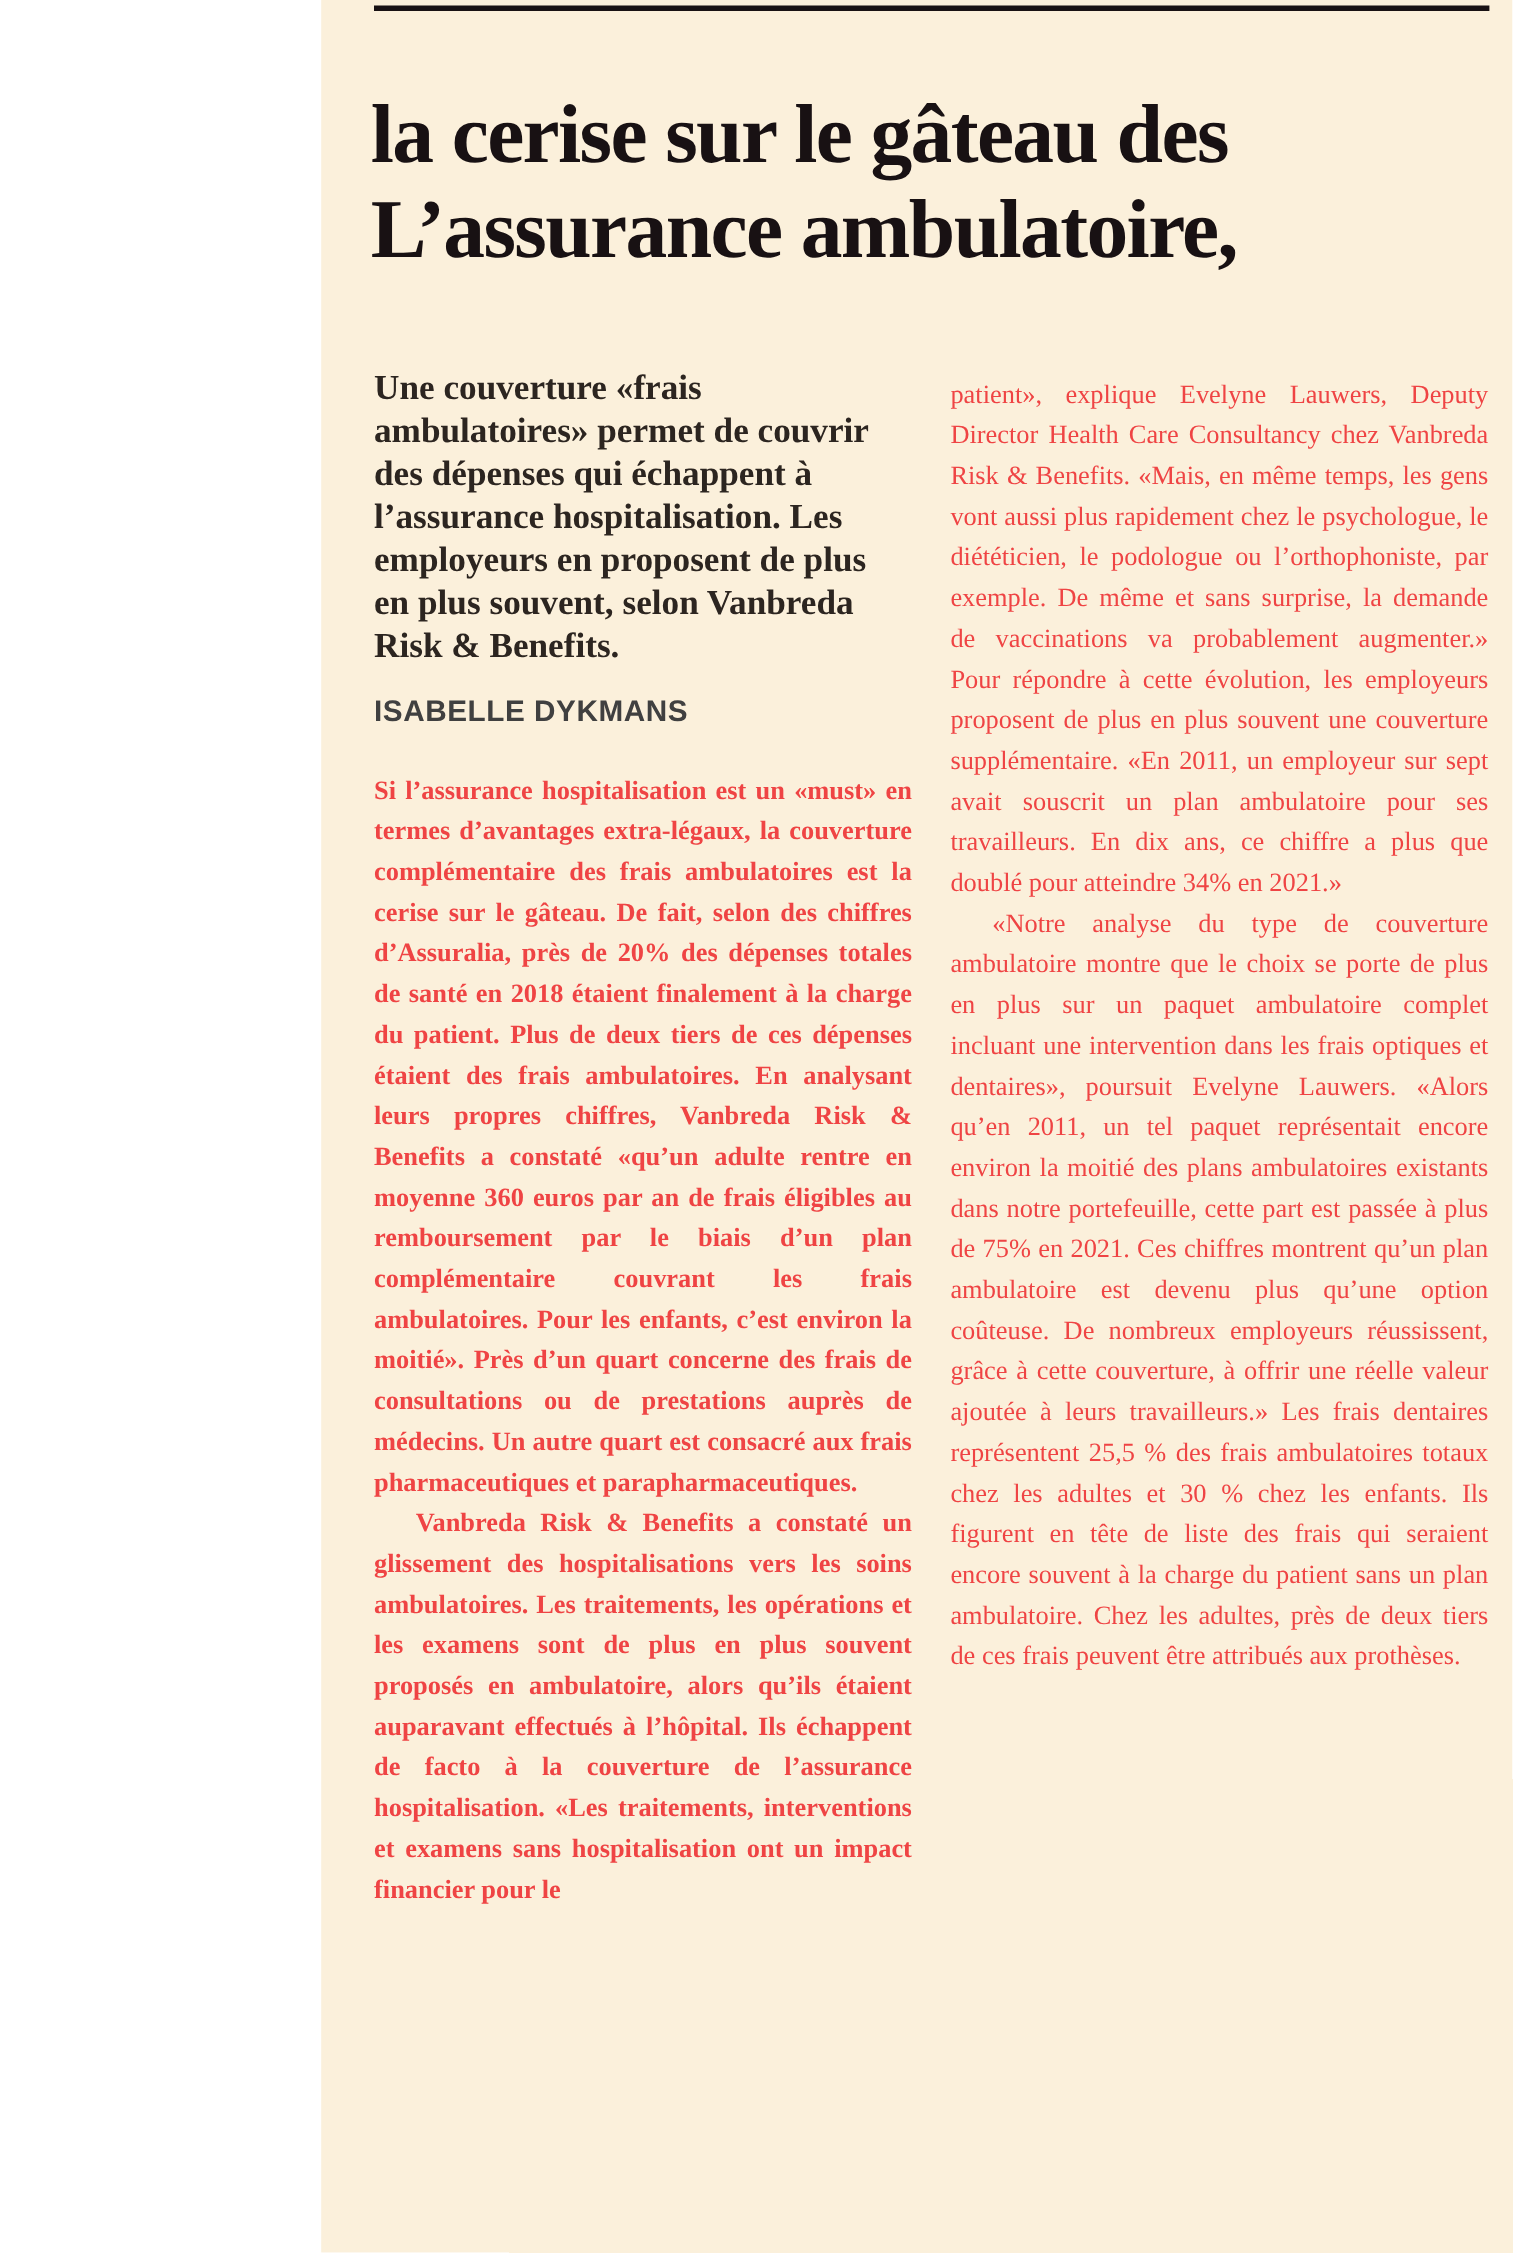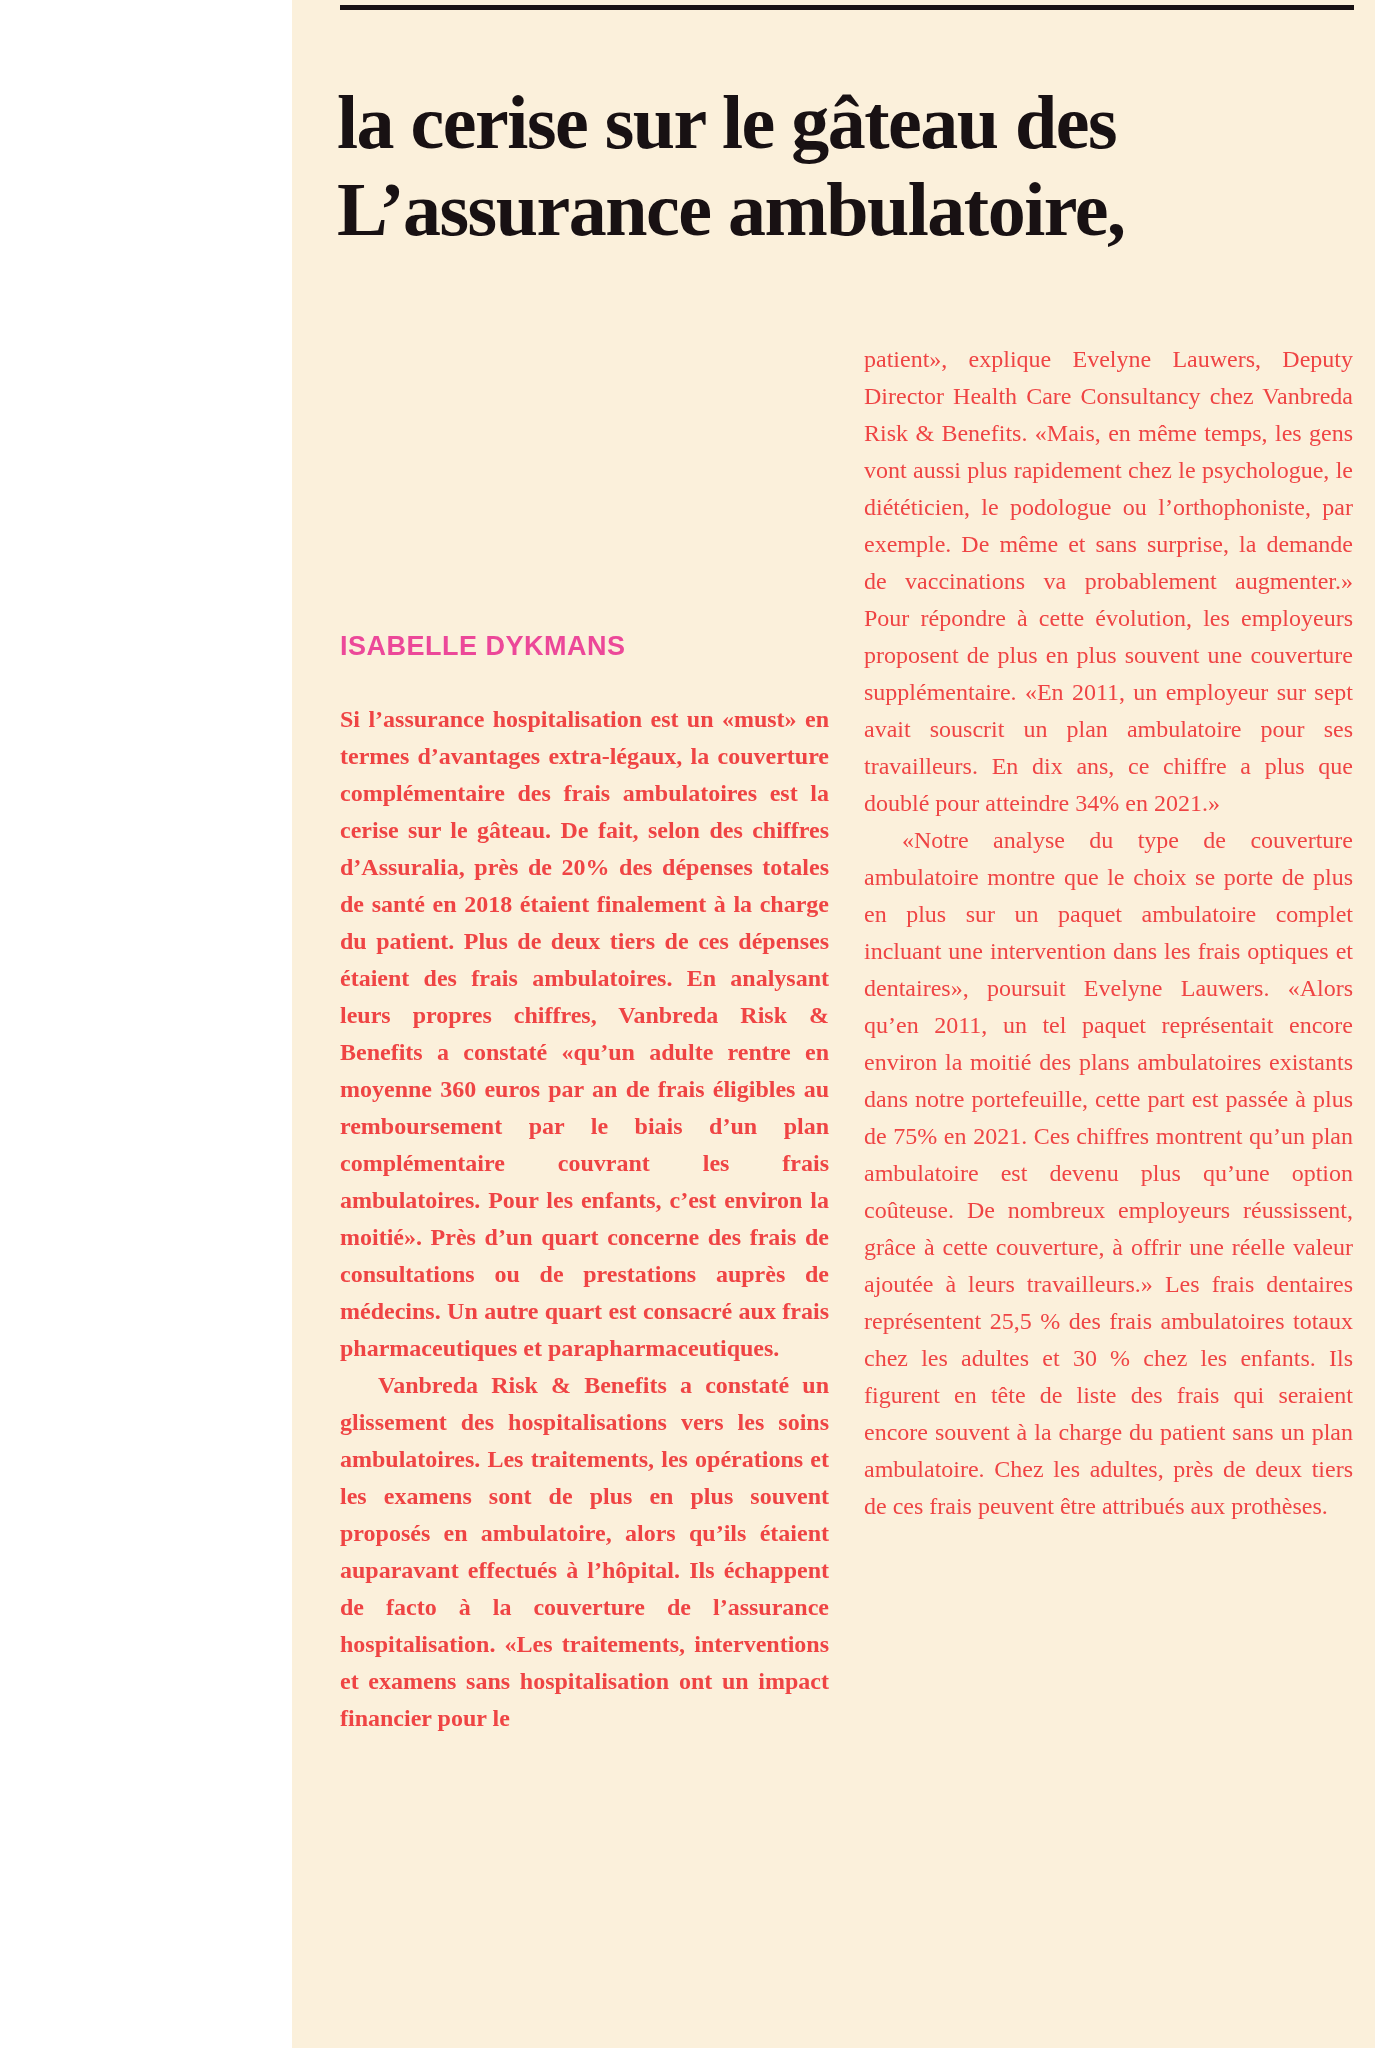--- a/index.html
+++ b/index.html
@@ -44,21 +44,21 @@
     color: #2C2520;
     text-align: left;
   }
   .byline {
     position: absolute;
     left: 340px; top: 631px;
     font-family: "Liberation Sans", sans-serif;
     font-size: 27px;
     font-weight: 700;
     letter-spacing: 0.5px;
-    color: #ec4899;
+    color: #404040;
   }
   .col {
     position: absolute;
     width: 489px;
     font-size: 24px;
     line-height: 37px;
     color: #ef4444;
     text-align: justify;
     hyphens: auto;
     -webkit-hyphens: auto;
@@ -73,20 +73,21 @@
 
 <div class="page">
   <div class="panel"></div>
   <div class="rule-top"></div>
 
   <h1 class="headline">
     <div class="hl-line">la cerise sur le gâteau des</div>
     <div class="hl-line">L’assurance ambulatoire,</div>
   </h1>
 
+  <div class="standfirst">Une couverture «frais ambulatoires» permet de couvrir des dépenses qui échappent à l’assurance hospitalisation. Les employeurs en proposent de plus en plus souvent, selon Vanbreda Risk &amp; Benefits.</div>
 
   <div class="byline">ISABELLE DYKMANS</div>
 
   <div class="col col-left">
       <p>Si l’assurance hospitalisation est un «must» en termes d’avantages extra-légaux, la couverture complémentaire des frais ambulatoires est la cerise sur le gâteau. De fait, selon des chiffres d’Assuralia, près de 20% des dépenses totales de santé en 2018 étaient finalement à la charge du patient. Plus de deux tiers de ces dépenses étaient des frais ambulatoires. En analysant leurs propres chiffres, Vanbreda Risk &amp; Benefits a constaté «qu’un adulte rentre en moyenne 360 euros par an de frais éligibles au remboursement par le biais d’un plan complémentaire couvrant les frais ambulatoires. Pour les enfants, c’est environ la moitié». Près d’un quart concerne des frais de consultations ou de prestations auprès de médecins. Un autre quart est consacré aux frais pharmaceutiques et parapharmaceutiques.</p>
       <p>Vanbreda Risk &amp; Benefits a constaté un glissement des hospitalisations vers les soins ambulatoires. Les traitements, les opérations et les examens sont de plus en plus souvent proposés en ambulatoire, alors qu’ils étaient auparavant effectués à l’hôpital. Ils échappent de facto à la couverture de l’assurance hospitalisation. «Les traitements, interventions et examens sans hospitalisation ont un impact financier pour le</p>
     </div>
 
   <div class="col col-right">
       <p>patient», explique Evelyne Lauwers, Deputy Director Health Care Consultancy chez Vanbreda Risk &amp; Benefits. «Mais, en même temps, les gens vont aussi plus rapidement chez le psychologue, le diététicien, le podologue ou l’orthophoniste, par exemple. De même et sans surprise, la demande de vaccinations va probablement augmenter.» Pour répondre à cette évolution, les employeurs proposent de plus en plus souvent une couverture supplémentaire. «En 2011, un employeur sur sept avait souscrit un plan ambulatoire pour ses travailleurs. En dix ans, ce chiffre a plus que doublé pour atteindre 34% en 2021.»</p>

